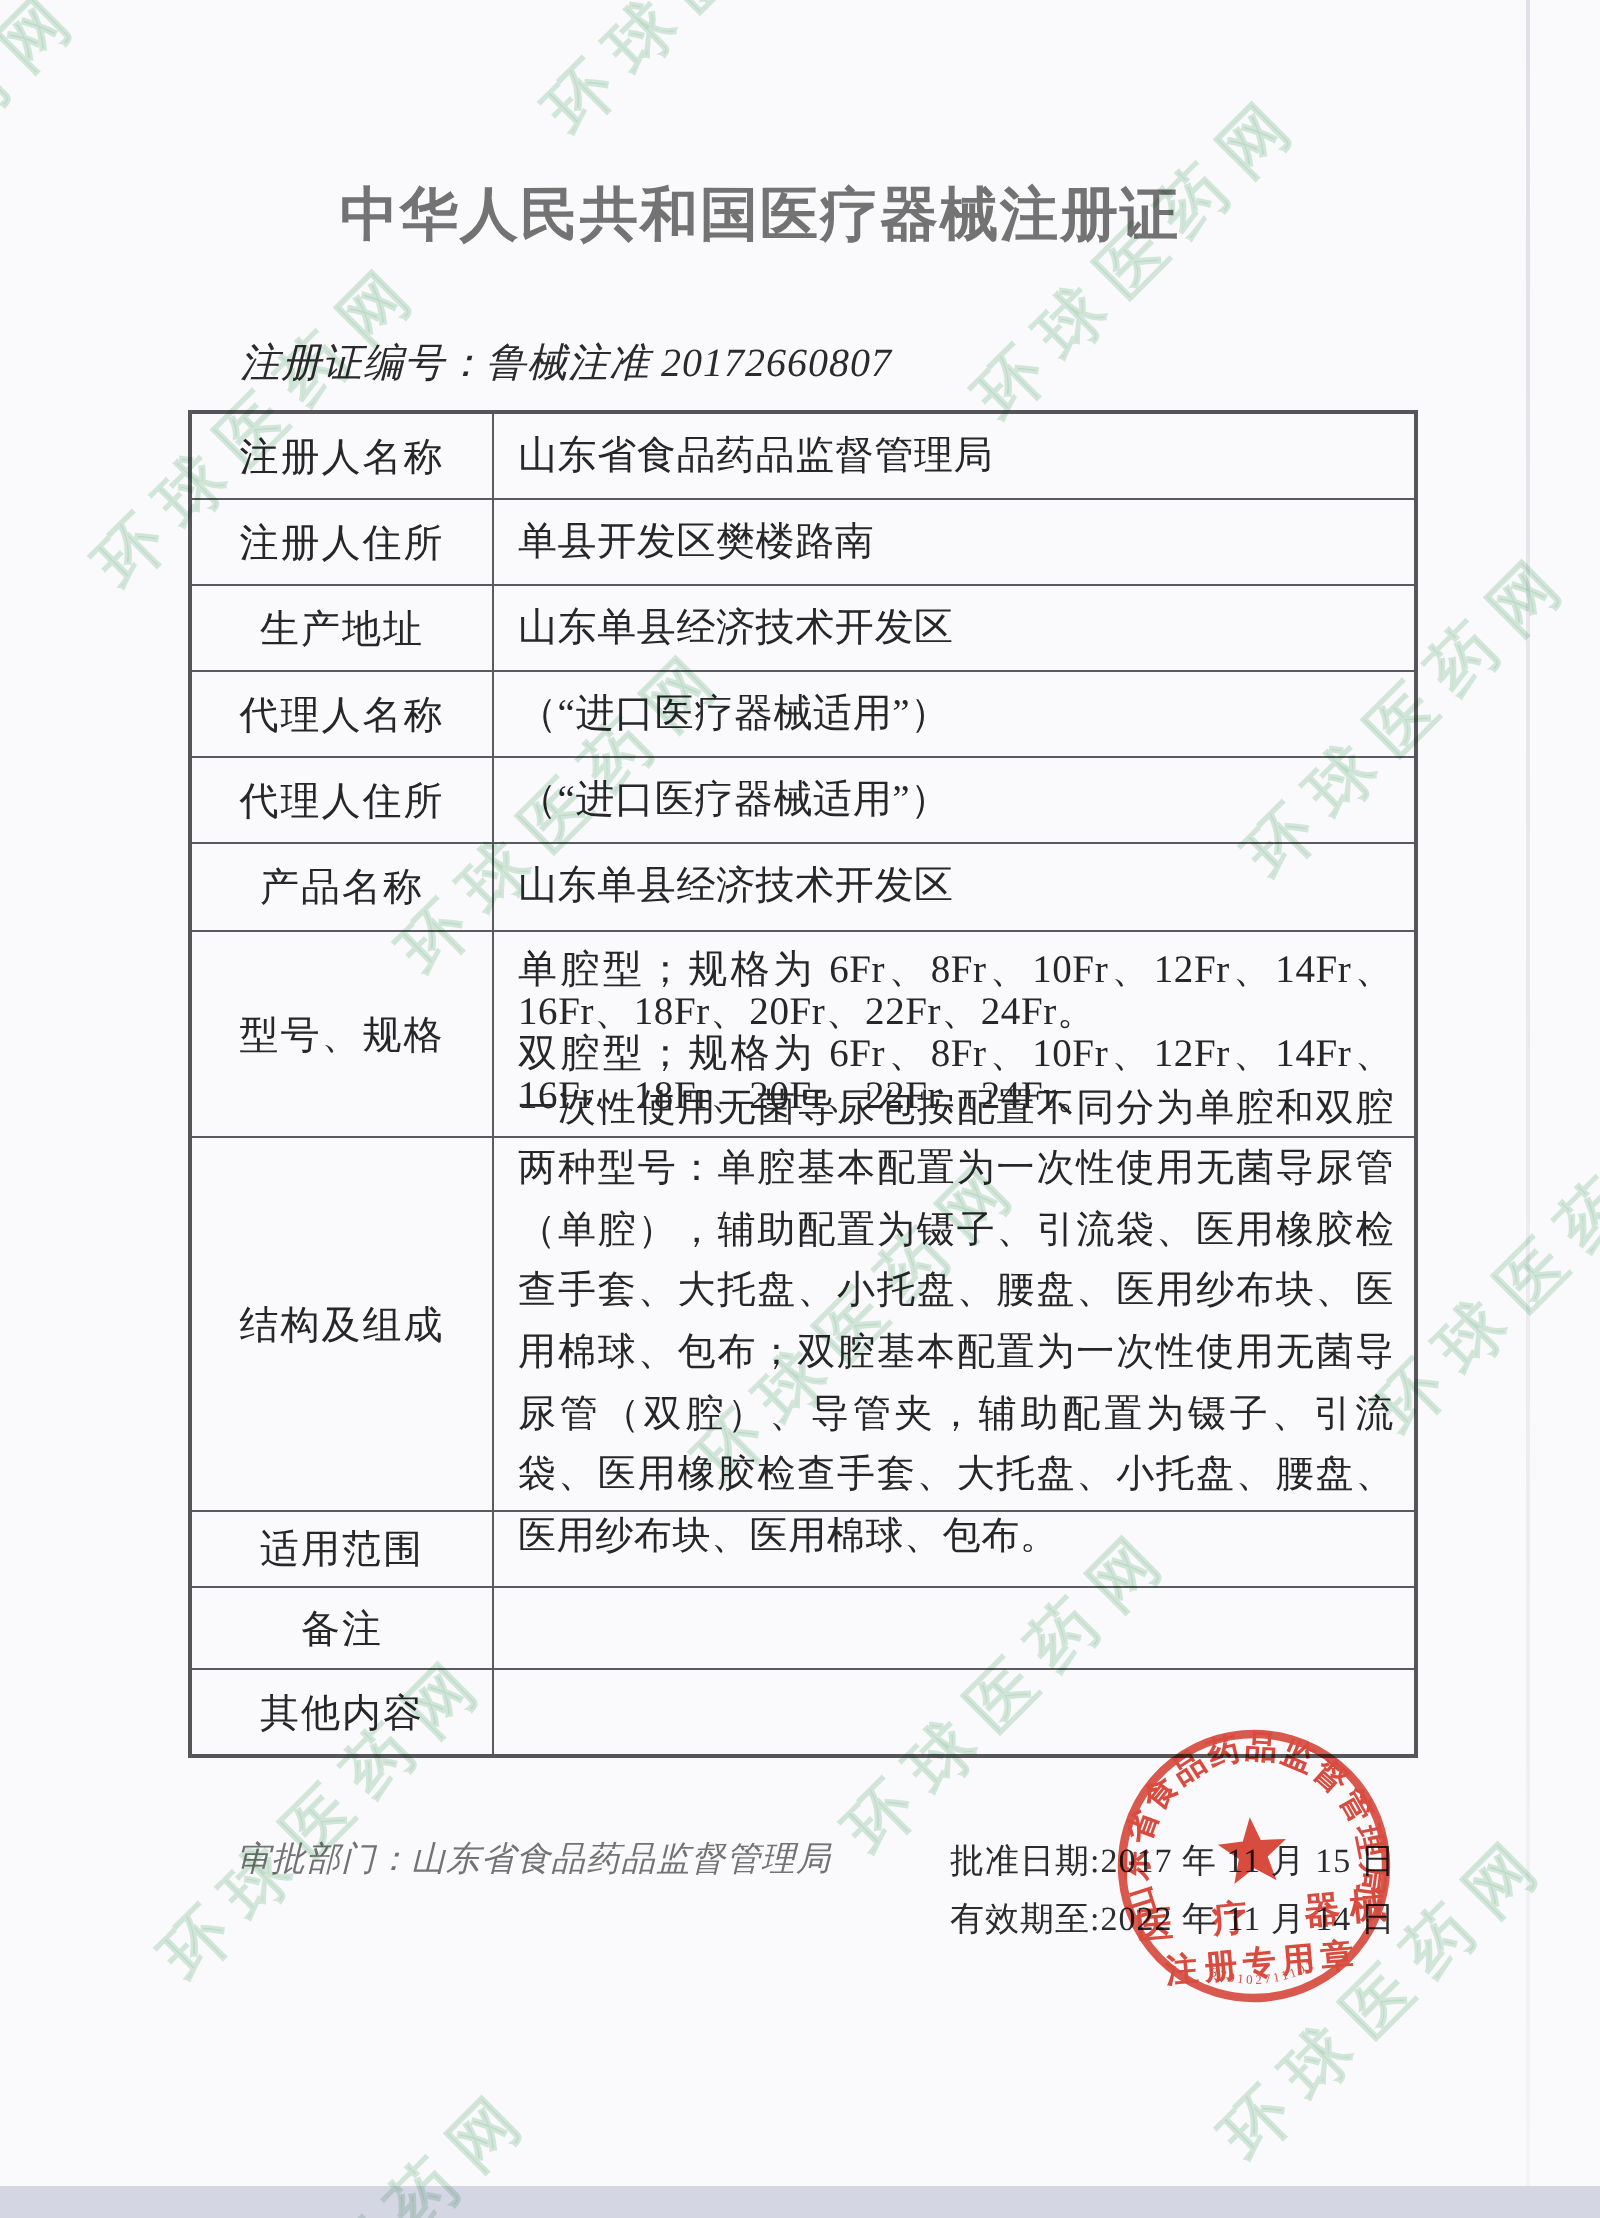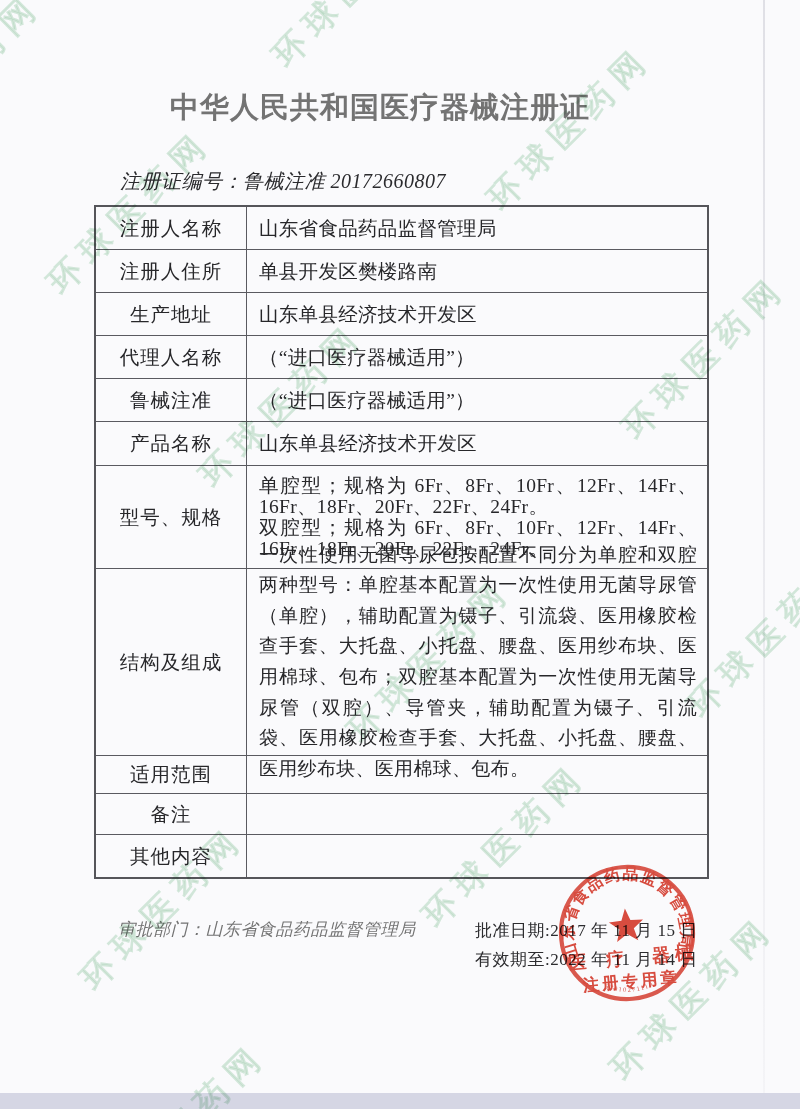--- a/index.html
+++ b/index.html
@@ -114,21 +114,21 @@
     </div>
     <div class="trow" style="height:42px">
       <div class="tlabel">生产地址</div>
       <div class="tvalue">山东单县经济技术开发区</div>
     </div>
     <div class="trow" style="height:42px">
       <div class="tlabel">代理人名称</div>
       <div class="tvalue">（“进口医疗器械适用”）</div>
     </div>
     <div class="trow" style="height:42px">
-      <div class="tlabel">鲁械注准</div>
+      <div class="tlabel">代理人住所</div>
       <div class="tvalue">（“进口医疗器械适用”）</div>
     </div>
     <div class="trow" style="height:43px">
       <div class="tlabel">产品名称</div>
       <div class="tvalue">山东单县经济技术开发区</div>
     </div>
     <div class="trow" style="height:102px">
       <div class="tlabel">型号、规格</div>
       <div class="tvalue multiline">单腔型；规格为 6Fr、8Fr、10Fr、12Fr、14Fr、16Fr、18Fr、20Fr、22Fr、24Fr。
 双腔型；规格为 6Fr、8Fr、10Fr、12Fr、14Fr、16Fr、18Fr、20Fr、22Fr、24Fr。</div>

